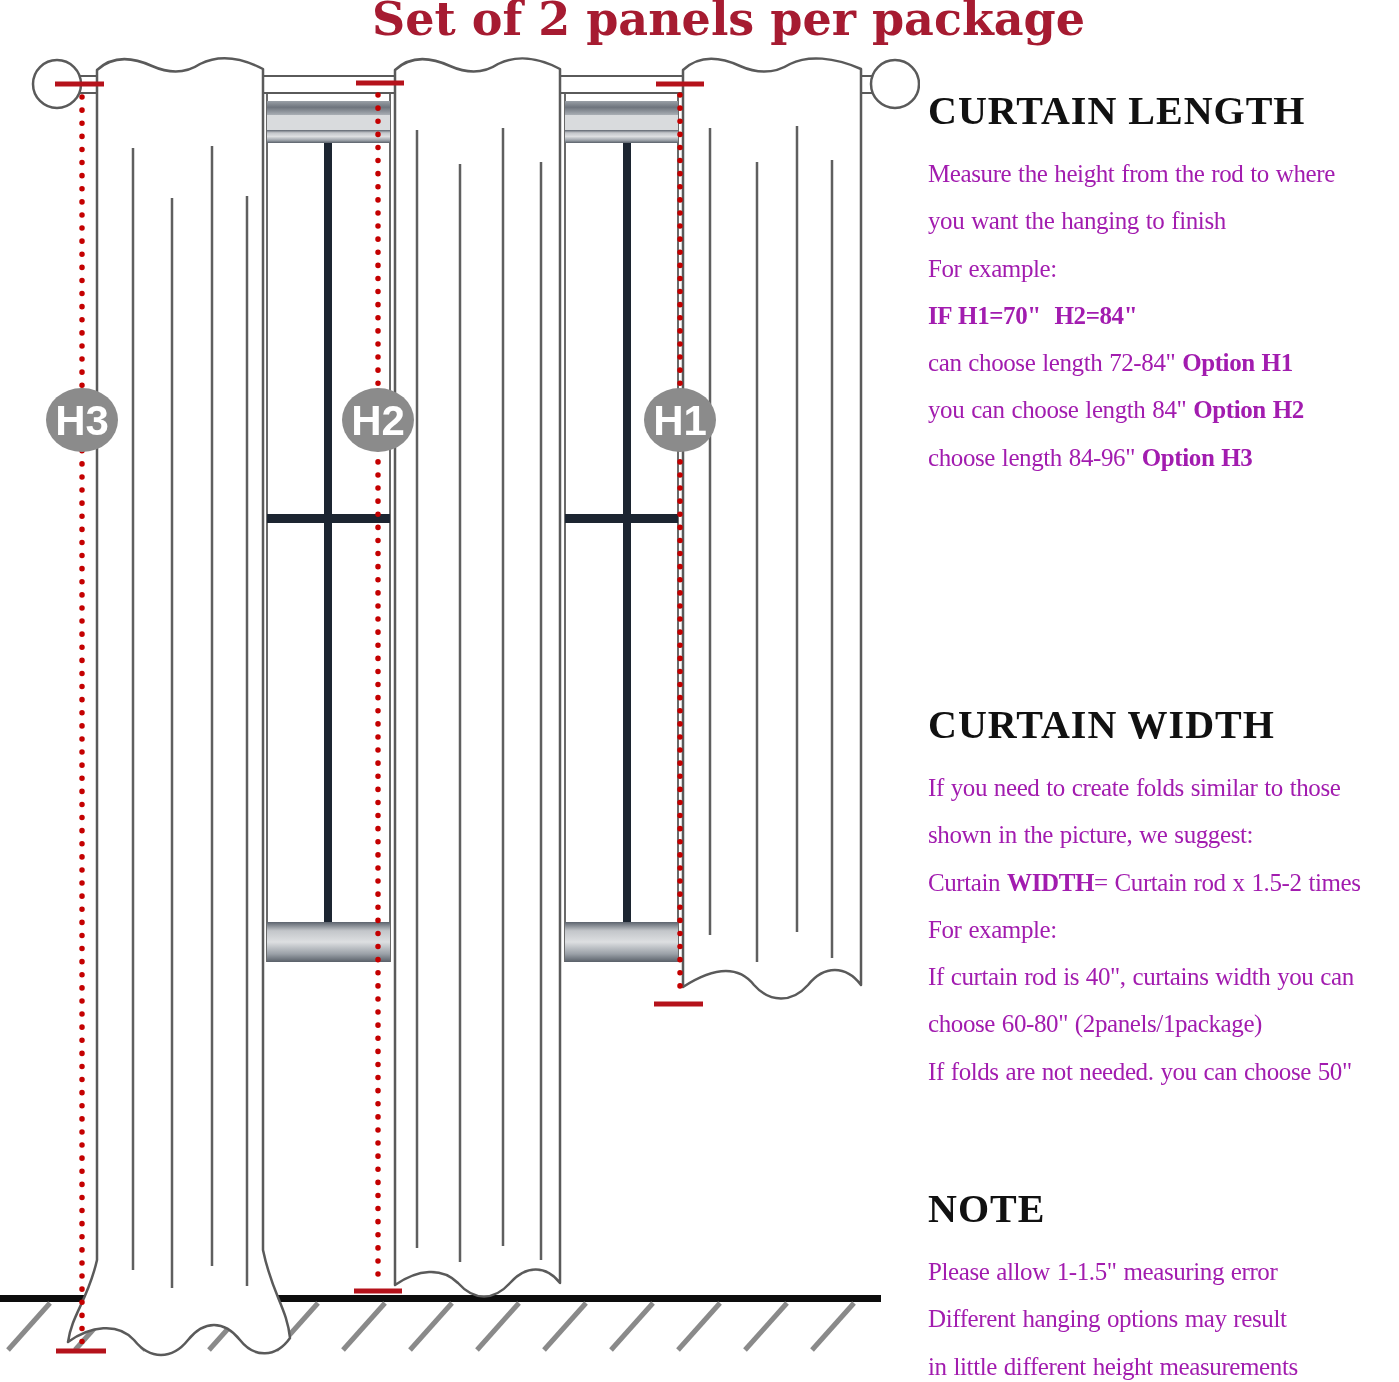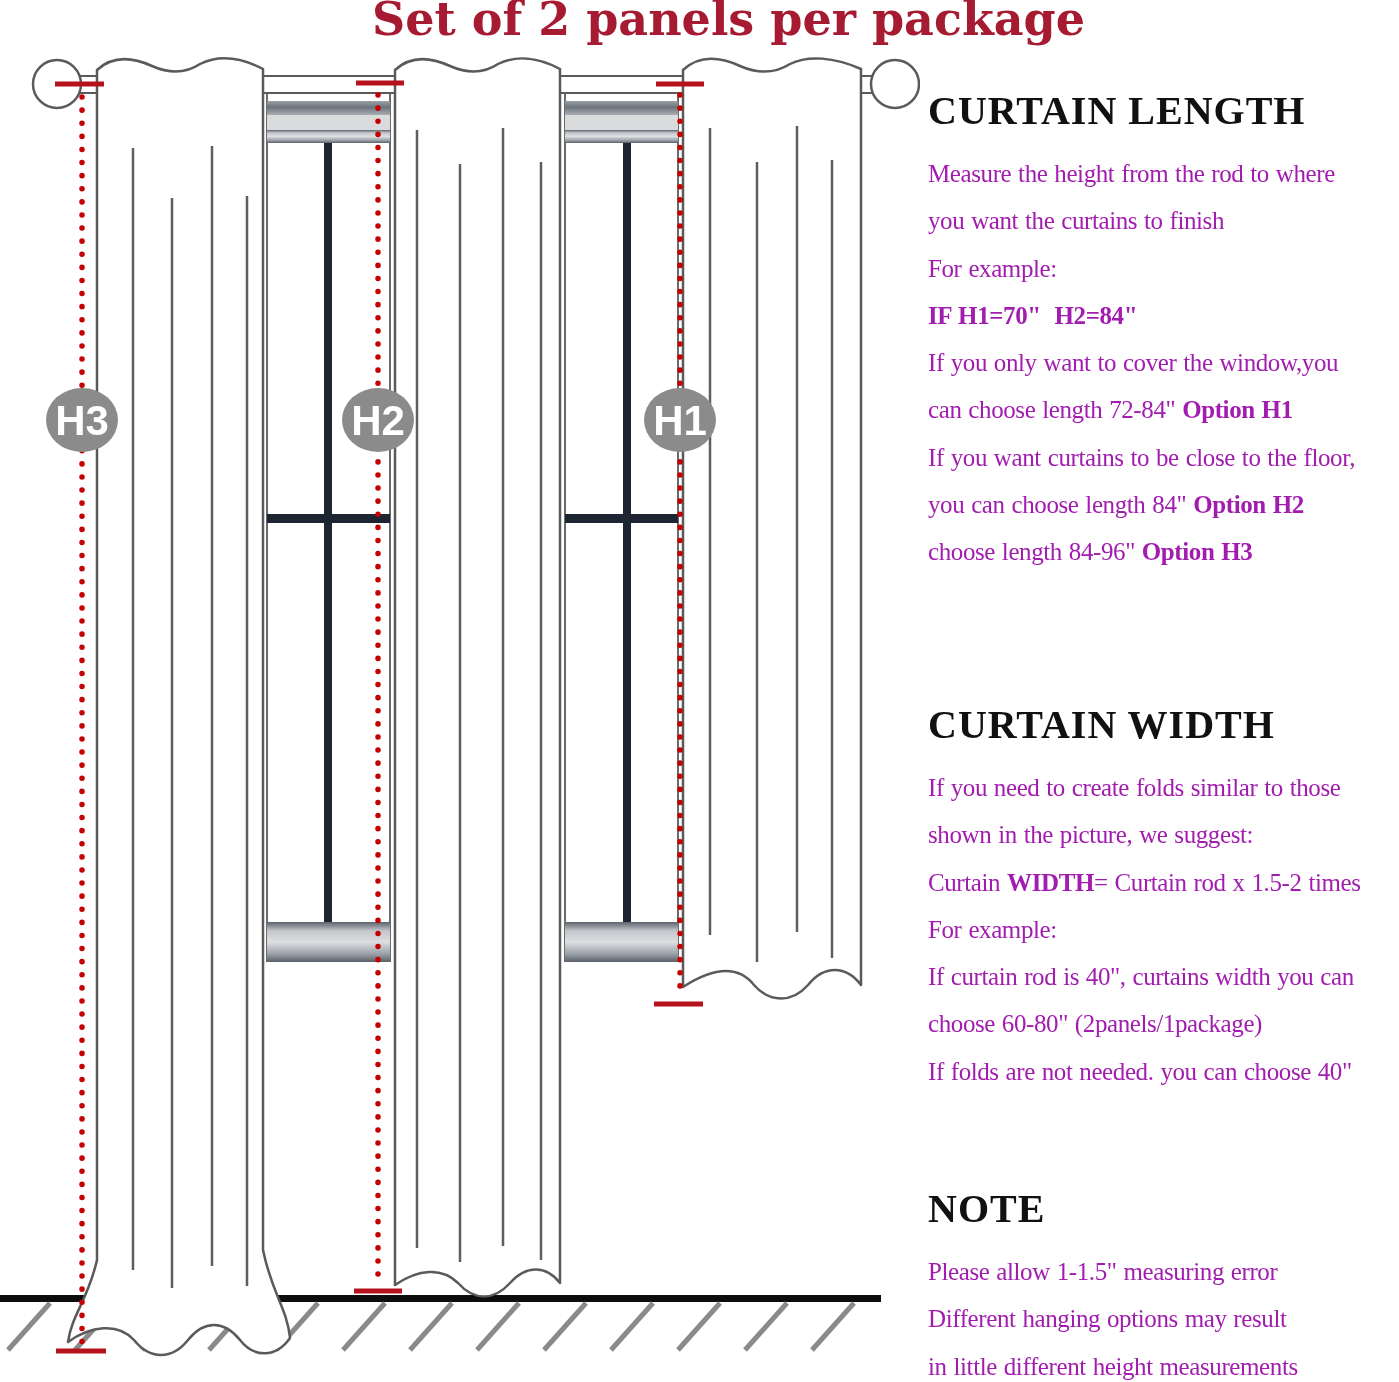--- a/index.html
+++ b/index.html
@@ -146,41 +146,39 @@
     <text x="680" y="435">H1</text>
   </g>
 </svg>
 
 <div class="title">Set of 2 panels per package</div>
 
 <div class="sec sec-1">
   <h2>CURTAIN LENGTH</h2>
   <div class="lines">
       <div class="tline"><span>Measure the height from the rod to where</span></div>
-      <div class="tline"><span>you want the curtains to finish</span></div>
+      <div class="tline"><span>you want the hanging to finish</span></div>
       <div class="tline"><span>For example:</span></div>
       <div class="tline"><b>IF H1=70"  H2=84"</b></div>
-      <div class="tline"><span>If you only want to cover the window,you</span></div>
       <div class="tline"><span>can choose length 72-84" </span><b>Option H1</b></div>
-      <div class="tline"><span>If you want curtains to be close to the floor,</span></div>
       <div class="tline"><span>you can choose length 84" </span><b>Option H2</b></div>
       <div class="tline"><span>choose length 84-96" </span><b>Option H3</b></div>
     </div>
 </div>
 
 <div class="sec sec-2">
   <h2>CURTAIN WIDTH</h2>
   <div class="lines">
       <div class="tline"><span>If you need to create folds similar to those</span></div>
       <div class="tline"><span>shown in the picture, we suggest:</span></div>
       <div class="tline"><span>Curtain </span><b>WIDTH</b><span>= Curtain rod x 1.5-2 times</span></div>
       <div class="tline"><span>For example:</span></div>
       <div class="tline"><span>If curtain rod is 40", curtains width you can</span></div>
       <div class="tline"><span>choose 60-80" (2panels/1package)</span></div>
-      <div class="tline"><span>If folds are not needed. you can choose 40"</span></div>
+      <div class="tline"><span>If folds are not needed. you can choose 50"</span></div>
     </div>
 </div>
 
 <div class="sec sec-3">
   <h2>NOTE</h2>
   <div class="lines">
       <div class="tline"><span>Please allow 1-1.5" measuring error</span></div>
       <div class="tline"><span>Different hanging options may result</span></div>
       <div class="tline"><span>in little different height measurements</span></div>
     </div>

